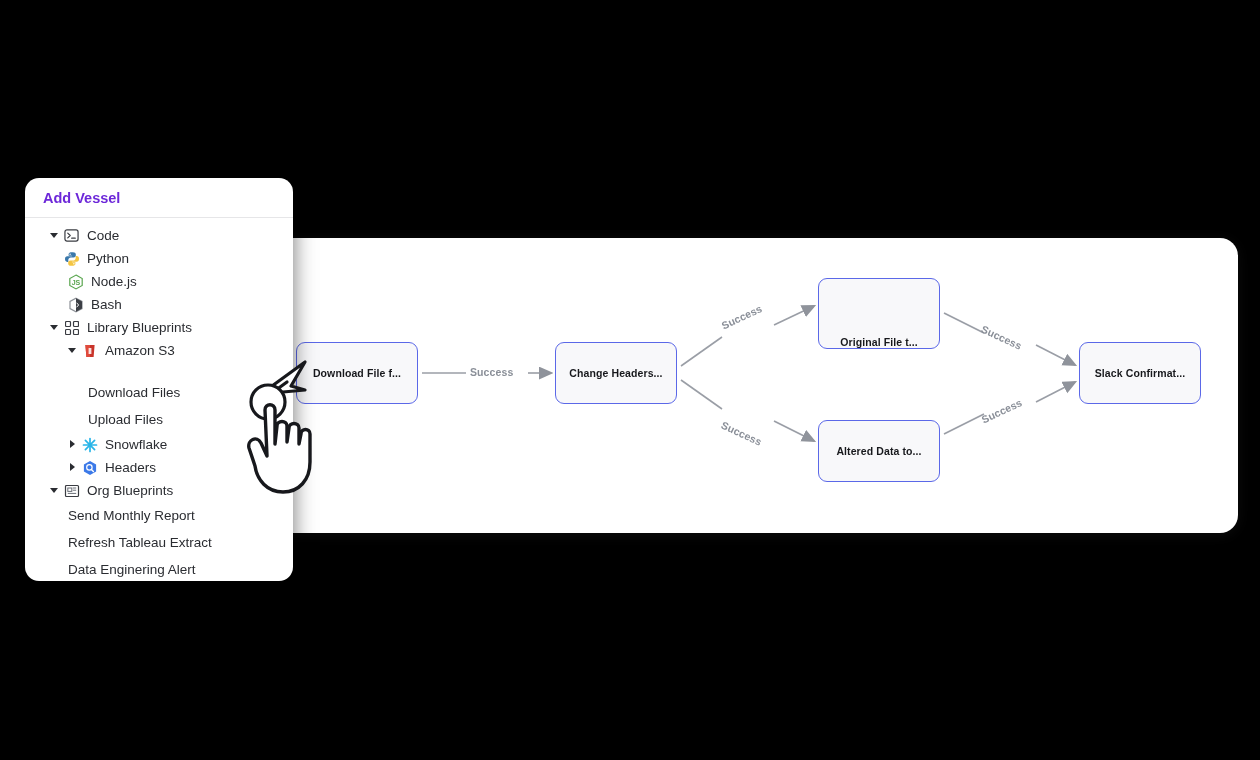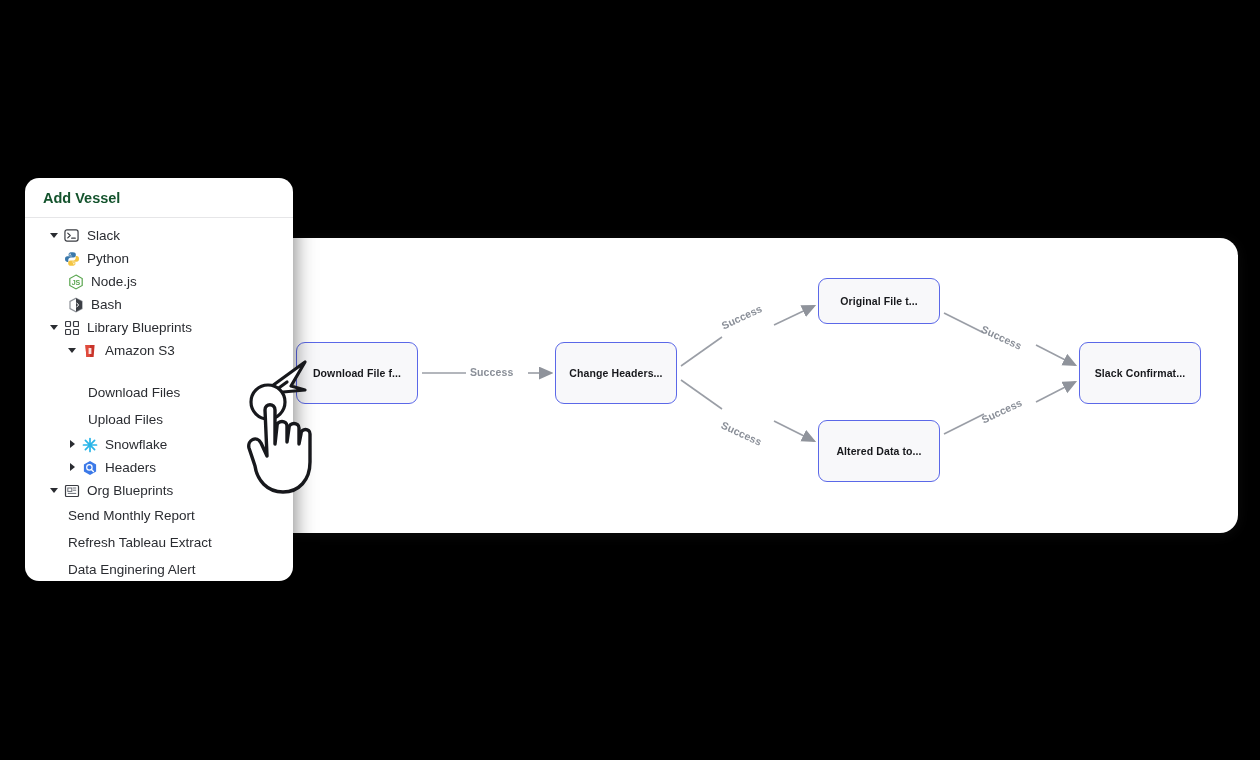--- a/index.html
+++ b/index.html
@@ -89,21 +89,21 @@
     height: 40px;
     border-bottom: 1px solid #e6e6e8;
     display: flex;
     align-items: center;
     padding-left: 18px;
     box-sizing: border-box;
   }
   #sidebar-title {
     font-size: 14.5px;
     font-weight: bold;
-    color: #14532d;
+    color: #6d28d9;
   }
   #tree {
     padding-top: 6px;
   }
   .tree-row {
     display: flex;
     align-items: center;
     height: 23px;
     font-size: 13.5px;
     color: #2a2c31;
@@ -183,21 +183,21 @@
       <line x1="674" y1="196" x2="714" y2="176" stroke="#9a9ea6" stroke-width="1.6"></line>
       <line x1="766" y1="164" x2="805" y2="144" stroke="#9a9ea6" stroke-width="1.6" marker-end="url(#arrow)"></line>
     </svg>
 
     <div class="node" style="left:26px;  top:104px; width:122px; height:62px;">
       <span class="node-label">Download File f...</span>
     </div>
     <div class="node" style="left:285px; top:104px; width:122px; height:62px;">
       <span class="node-label">Change Headers...</span>
     </div>
-    <div class="node" style="left:548px; top:40px;  width:122px; height:46px;">
+    <div class="node" style="left:548px; top:40px;  width:122px; height:71px;align-items:flex-end;">
       <span class="node-label">Original File t...</span>
     </div>
     <div class="node" style="left:548px; top:182px; width:122px; height:62px;">
       <span class="node-label">Altered Data to...</span>
     </div>
     <div class="node" style="left:809px; top:104px; width:122px; height:62px;">
       <span class="node-label">Slack Confirmat...</span>
     </div>
 
     <div class="edge-label" style="left:200px; top:128px;">Success</div>
@@ -216,21 +216,21 @@
 
       <div class="tree-row" style="padding-left:24px;">
         <span class="caret down"></span>
         <span class="ticon">
           <svg width="15" height="15" viewBox="0 0 16 16">
               <rect x="1" y="2" width="14" height="12" rx="2.2" fill="none" stroke="#3a3c42" stroke-width="1.3"></rect>
               <path d="M4 5.5 L6.6 8 L4 10.5" fill="none" stroke="#3a3c42" stroke-width="1.3" stroke-linecap="round" stroke-linejoin="round"></path>
               <line x1="8.2" y1="10.8" x2="12" y2="10.8" stroke="#3a3c42" stroke-width="1.3" stroke-linecap="round"></line>
             </svg>
         </span>
-        <span class="tlabel">Slack</span>
+        <span class="tlabel">Code</span>
       </div>
 
       <div class="tree-row" style="padding-left:38px;">
         <span class="ticon">
           <svg width="16" height="16" viewBox="0 0 16 16">
             <path d="M7.9 1.2c-1.9 0-3.3.6-3.3 2.1v1.5h3.5v.5H3.3C1.9 5.3 1 6.3 1 8.1c0 1.8.8 2.8 2.2 2.8h1.1V9.1c0-1.4 1.2-2.6 2.6-2.6h2.8c1.2 0 2.1-.9 2.1-2V3.3c0-1.2-1-2.1-2.9-2.1zM6.1 2.5c.4 0 .7.3.7.7s-.3.7-.7.7-.7-.3-.7-.7.3-.7.7-.7z" fill="#3a78ab"></path>
             <path d="M8.1 14.8c1.9 0 3.3-.6 3.3-2.1v-1.5H7.9v-.5h4.8c1.4 0 2.3-1 2.3-2.8 0-1.8-.8-2.8-2.2-2.8h-1.1v1.8c0 1.4-1.2 2.6-2.6 2.6H6.3c-1.2 0-2.1.9-2.1 2v1.2c0 1.2 1 2.1 2.9 2.1zm1.8-1.3c-.4 0-.7-.3-.7-.7s.3-.7.7-.7.7.3.7.7-.3.7-.7.7z" fill="#f4c542"></path>
           </svg>
         </span>
         <span class="tlabel">Python</span>

